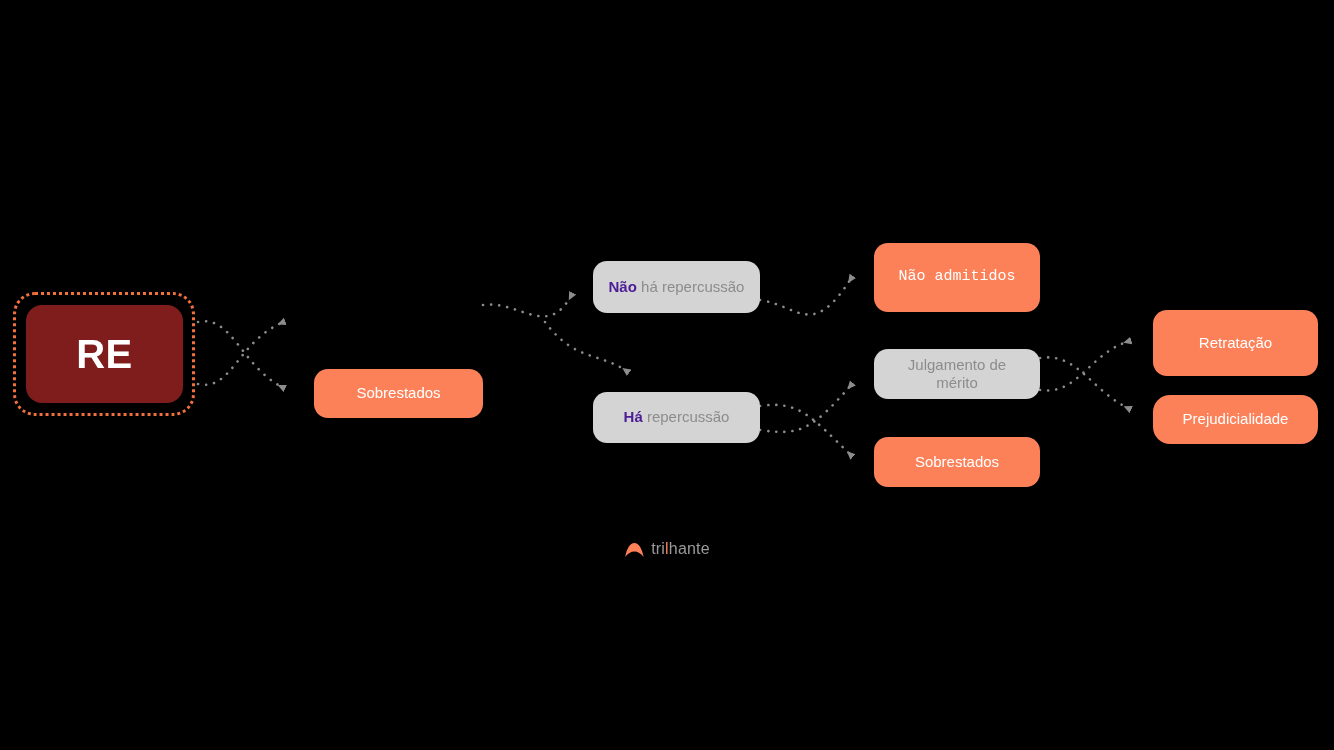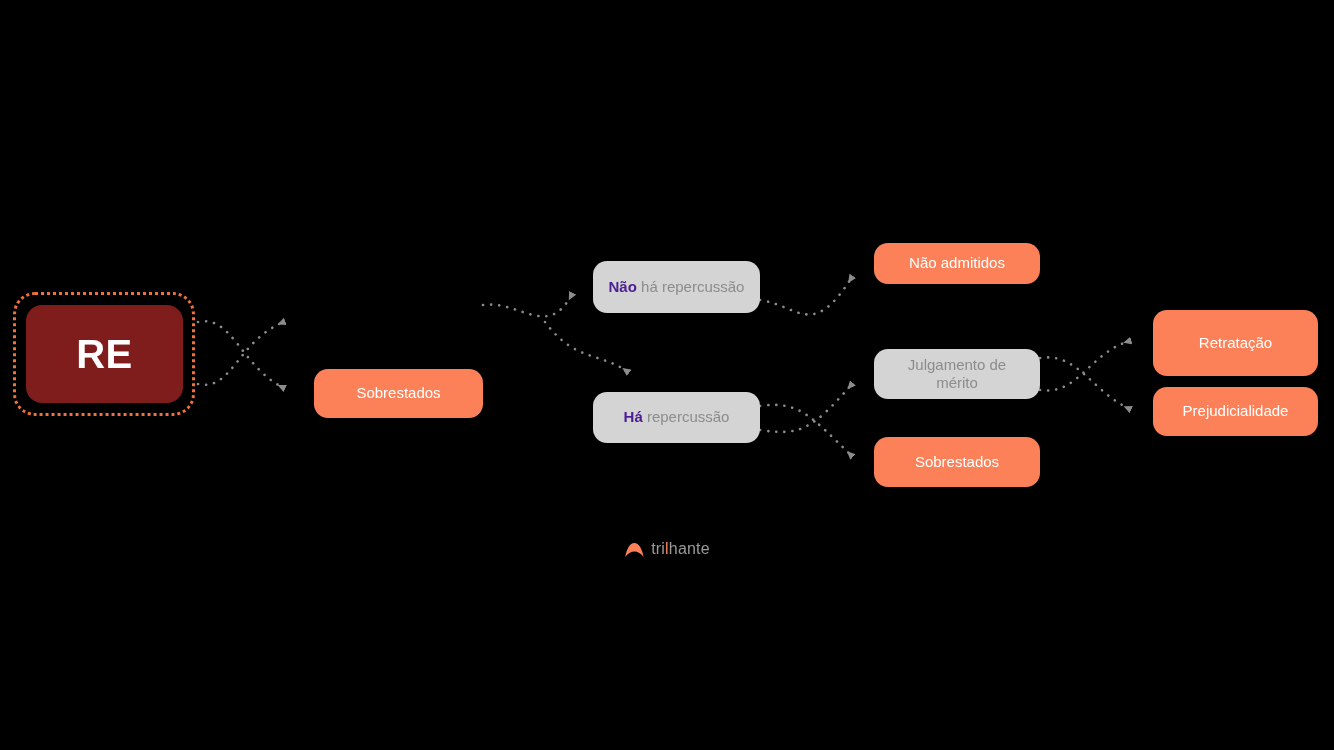--- a/index.html
+++ b/index.html
@@ -123,38 +123,38 @@
   </div>
 
   <div class="node grey nsize-md" style="left:593px; top:261px; width:167px; height:52px;">
     <span class="node-label"><b>Não</b><span> há repercussão</span></span>
   </div>
 
   <div class="node grey nsize-md" style="left:593px; top:392px; width:167px; height:51px;">
     <span class="node-label"><b>Há</b><span> repercussão</span></span>
   </div>
 
-  <div class="node orange nsize-md" style="left:874px; top:243px; width:166px; height:41px;">
+  <div class="node orange nsize-md" style="left:874px; top:243px; width:166px; height:69px;font-family:Liberation Mono, monospace;">
     <span class="node-label">Não admitidos</span>
   </div>
 
   <div class="node grey nsize-md" style="left:874px; top:349px; width:166px; height:50px;">
     <span class="node-label">Julgamento de
 mérito</span>
   </div>
 
   <div class="node orange nsize-md" style="left:874px; top:437px; width:166px; height:50px;">
     <span class="node-label">Sobrestados</span>
   </div>
 
   <div class="node orange nsize-md" style="left:1153px; top:310px; width:165px; height:66px;">
     <span class="node-label">Retratação</span>
   </div>
 
-  <div class="node orange nsize-md" style="left:1153px; top:387px; width:165px; height:49px;">
+  <div class="node orange nsize-md" style="left:1153px; top:395px; width:165px; height:49px;border-radius:17px;">
     <span class="node-label">Prejudicialidade</span>
   </div>
 
   <div id="brand" style="top:540px;">
     <svg width="21" height="17" viewBox="0 0 21 17">
       <path d="M1.2,16 C2.4,8.2 6.0,2.0 10.4,2.0 C14.8,2.0 18.4,8.2 19.6,16 C16.8,12.6 13.8,10.6 10.4,10.6 C7.0,10.6 4.0,12.6 1.2,16 Z" fill="#fc8159"></path>
     </svg>
     <span id="brand-text"><span>tri</span><span class="hl">l</span><span>hante</span></span>
   </div>
 

